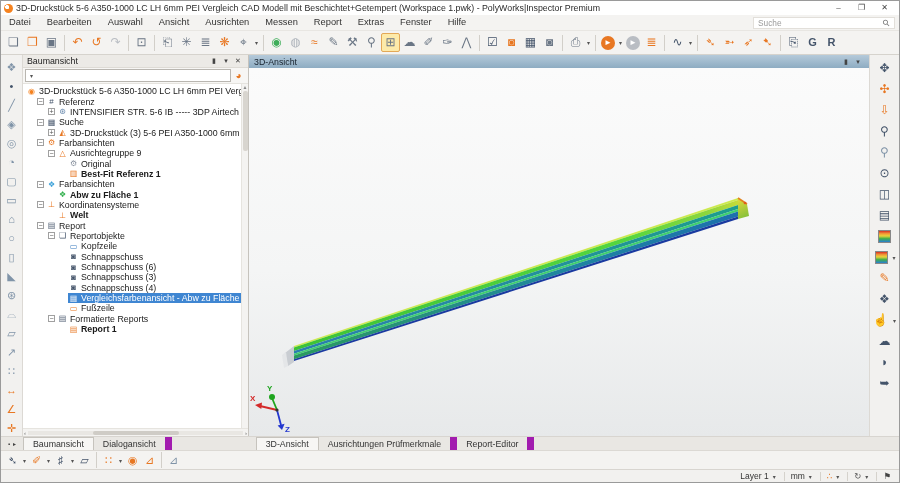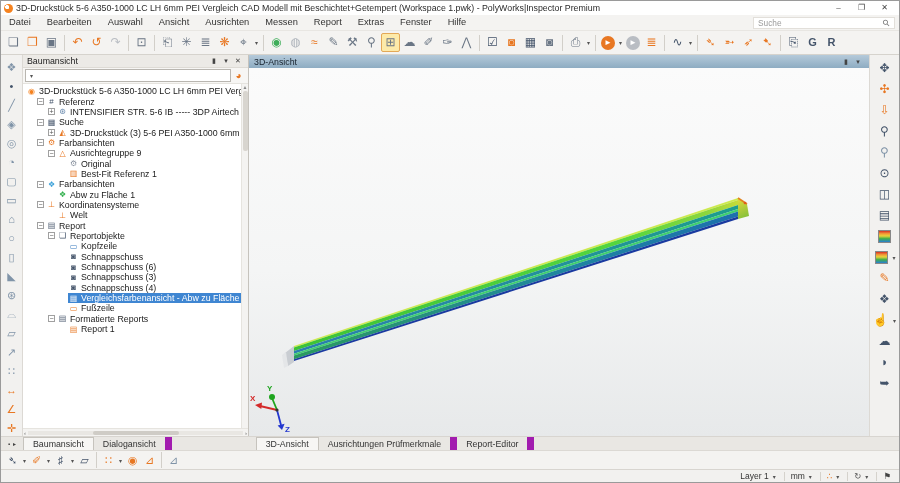--- a/index.html
+++ b/index.html
@@ -54,21 +54,21 @@
   .treewrap{flex:1;position:relative;overflow:hidden;}
   .treebody{position:absolute;left:0;top:2px;right:7px;bottom:0;overflow:hidden;}
   .trow{height:10.35px;display:flex;align-items:center;font-size:8.8px;color:#1a1a1a;white-space:nowrap;}
   .exp{width:7px;height:7px;border:1px solid #a0a0a0;background:#fff;color:#555;margin-right:2px;flex:0 0 auto;
        display:flex;align-items:center;justify-content:center;font-size:7px;line-height:7px;}
   .expspace{width:9px;flex:0 0 auto;}
   .selhl{display:flex;align-items:center;}
   .selhl.on{background:#3f86d2;color:#fff;}
   .ticon{width:11px;text-align:center;font-size:8px;margin-right:2px;flex:0 0 auto;}
   .tlabel{padding-right:2px;}
-  .bold{font-weight:normal;}
+  .bold{font-weight:bold;}
 
   .vscroll{position:absolute;right:0;top:0;bottom:0;width:7px;background:#f4f3f1;border-left:1px solid #e6e4df;
            display:flex;flex-direction:column;align-items:center;font-size:5px;color:#888;}
   .vthumb{width:5px;height:60px;background:#d8d5cf;margin-top:1px;border-radius:2px;}
   .hscroll{height:8px;background:#f4f3f1;border-top:1px solid #e6e4df;display:flex;align-items:center;
            font-size:6px;color:#666;flex:0 0 auto;padding:0 1px;}
   .htrack{flex:1;height:4px;background:#e9e7e3;margin:0 2px;position:relative;}
   .hthumb{position:absolute;left:30%;width:40%;top:0;bottom:0;background:#cfccc6;border-radius:2px;}
 
   .viewpanel{flex:1;display:flex;flex-direction:column;min-width:0;}

